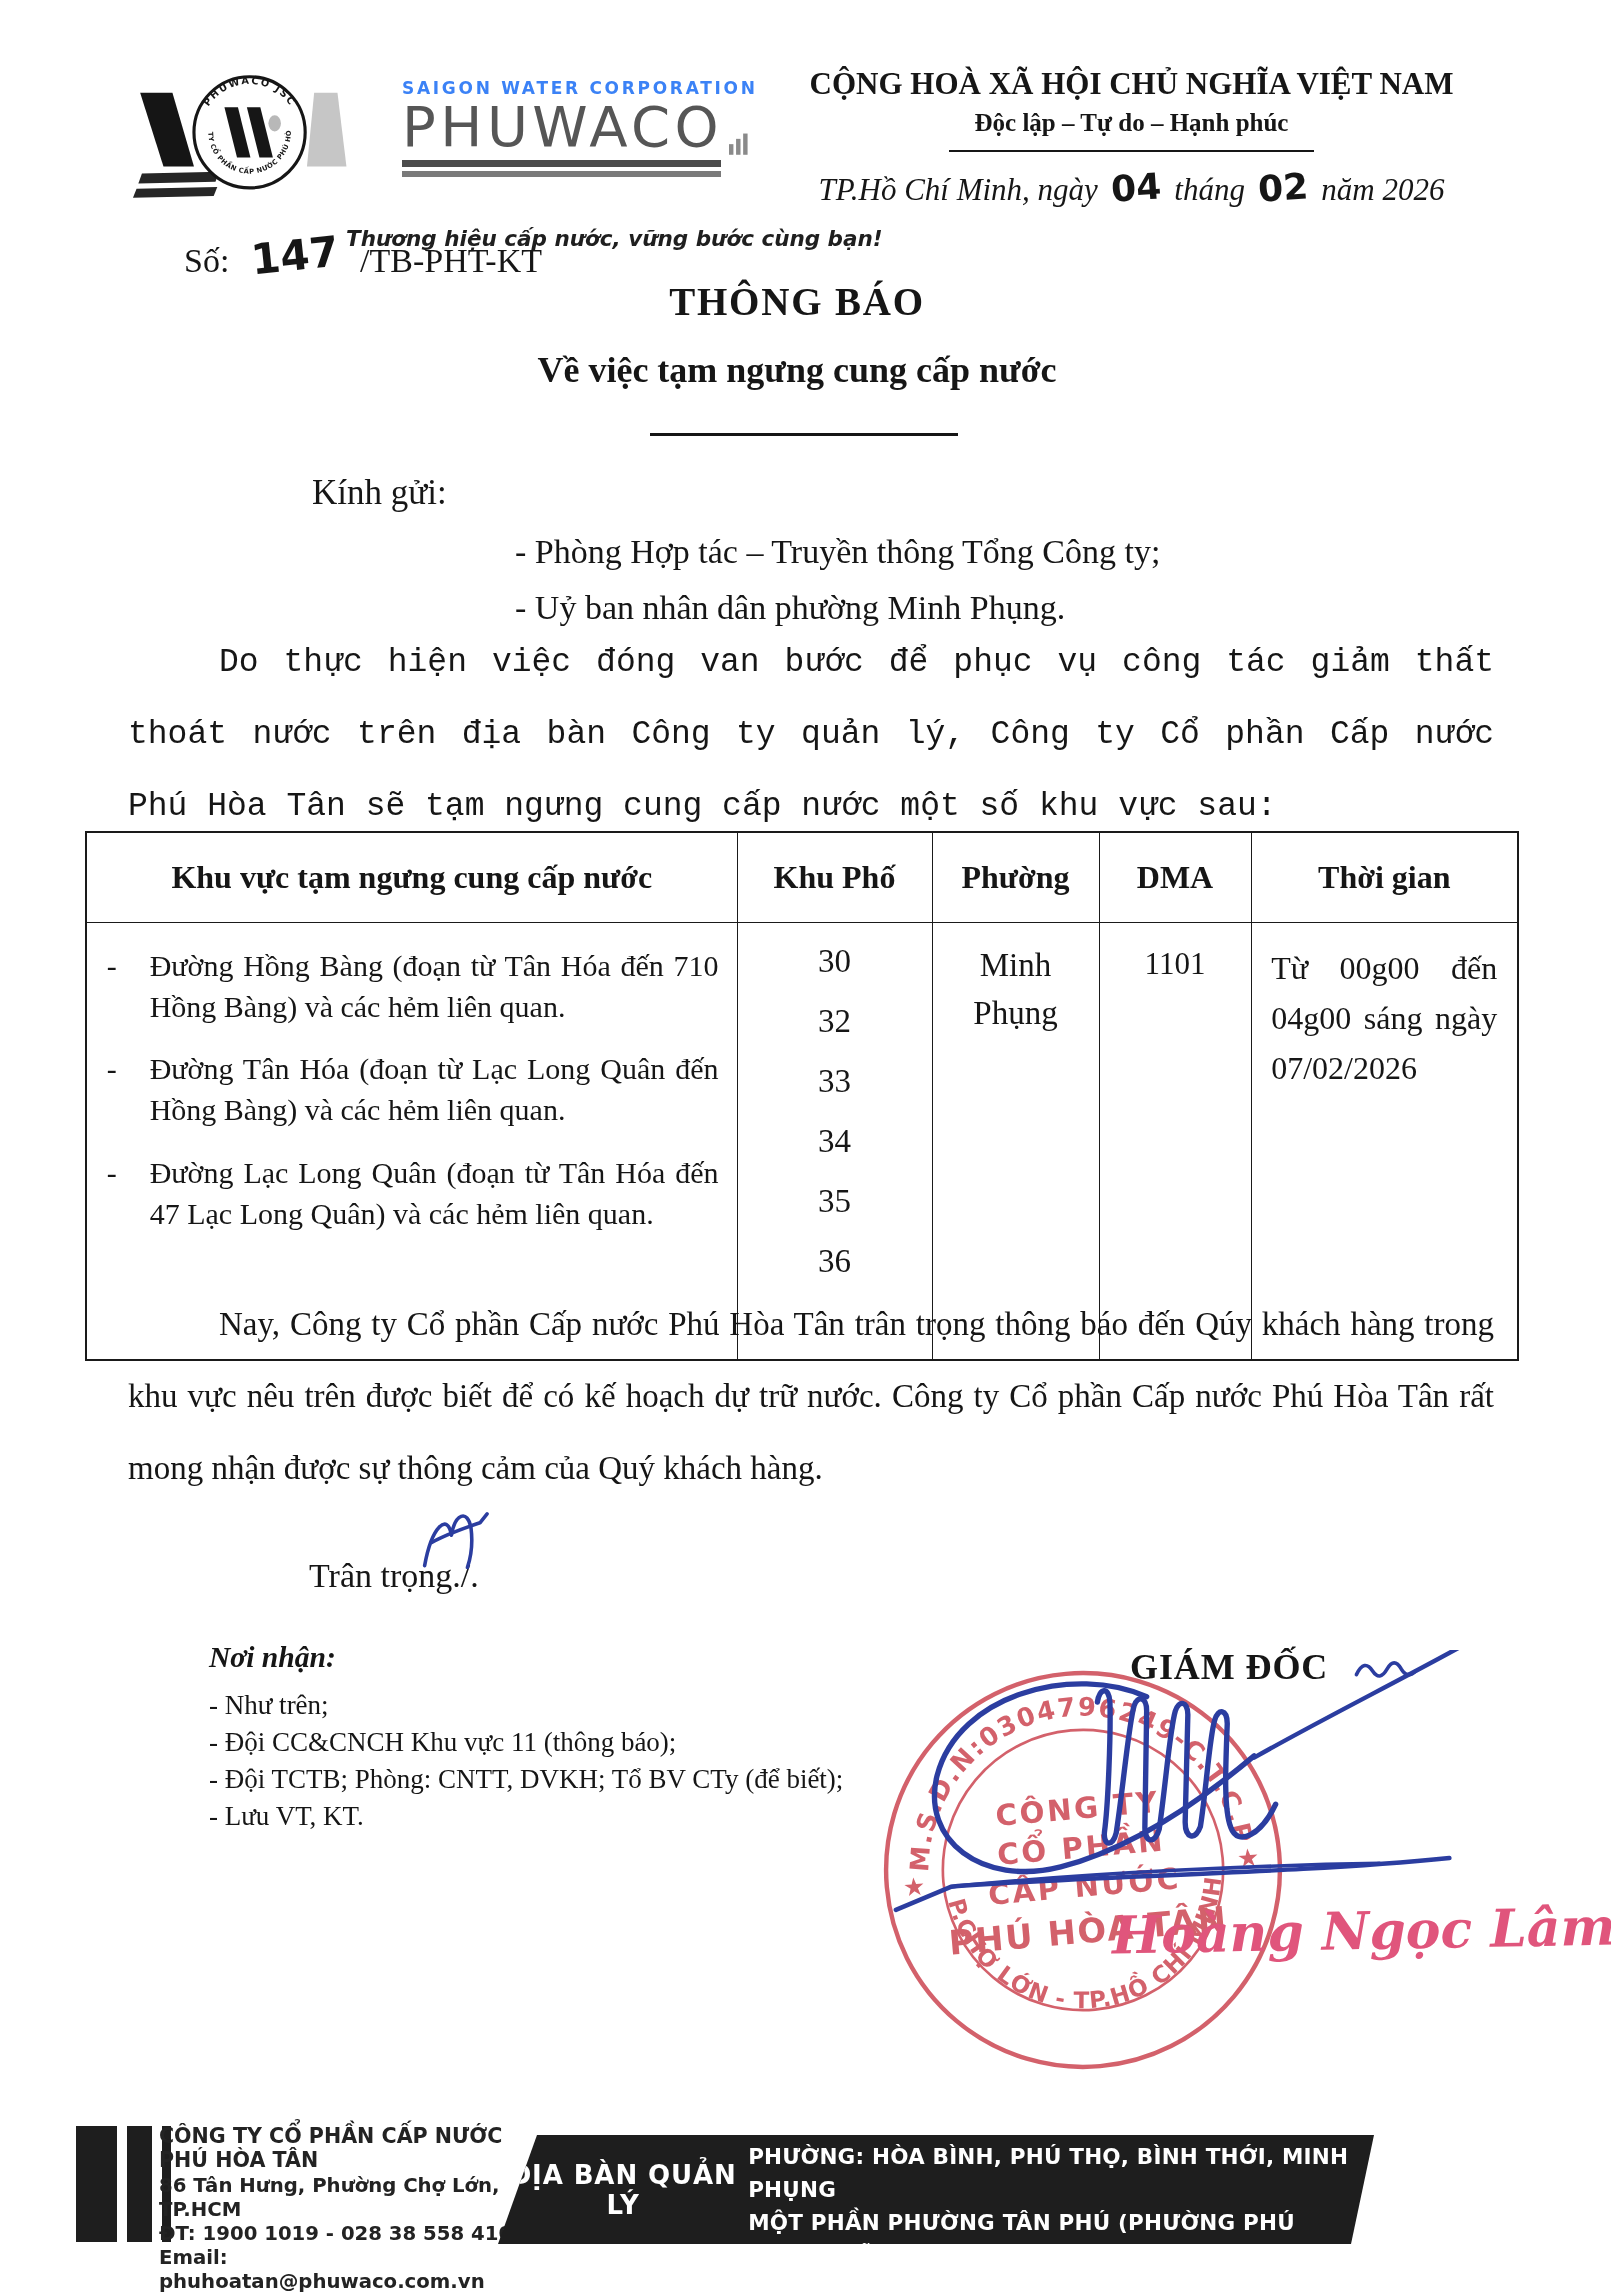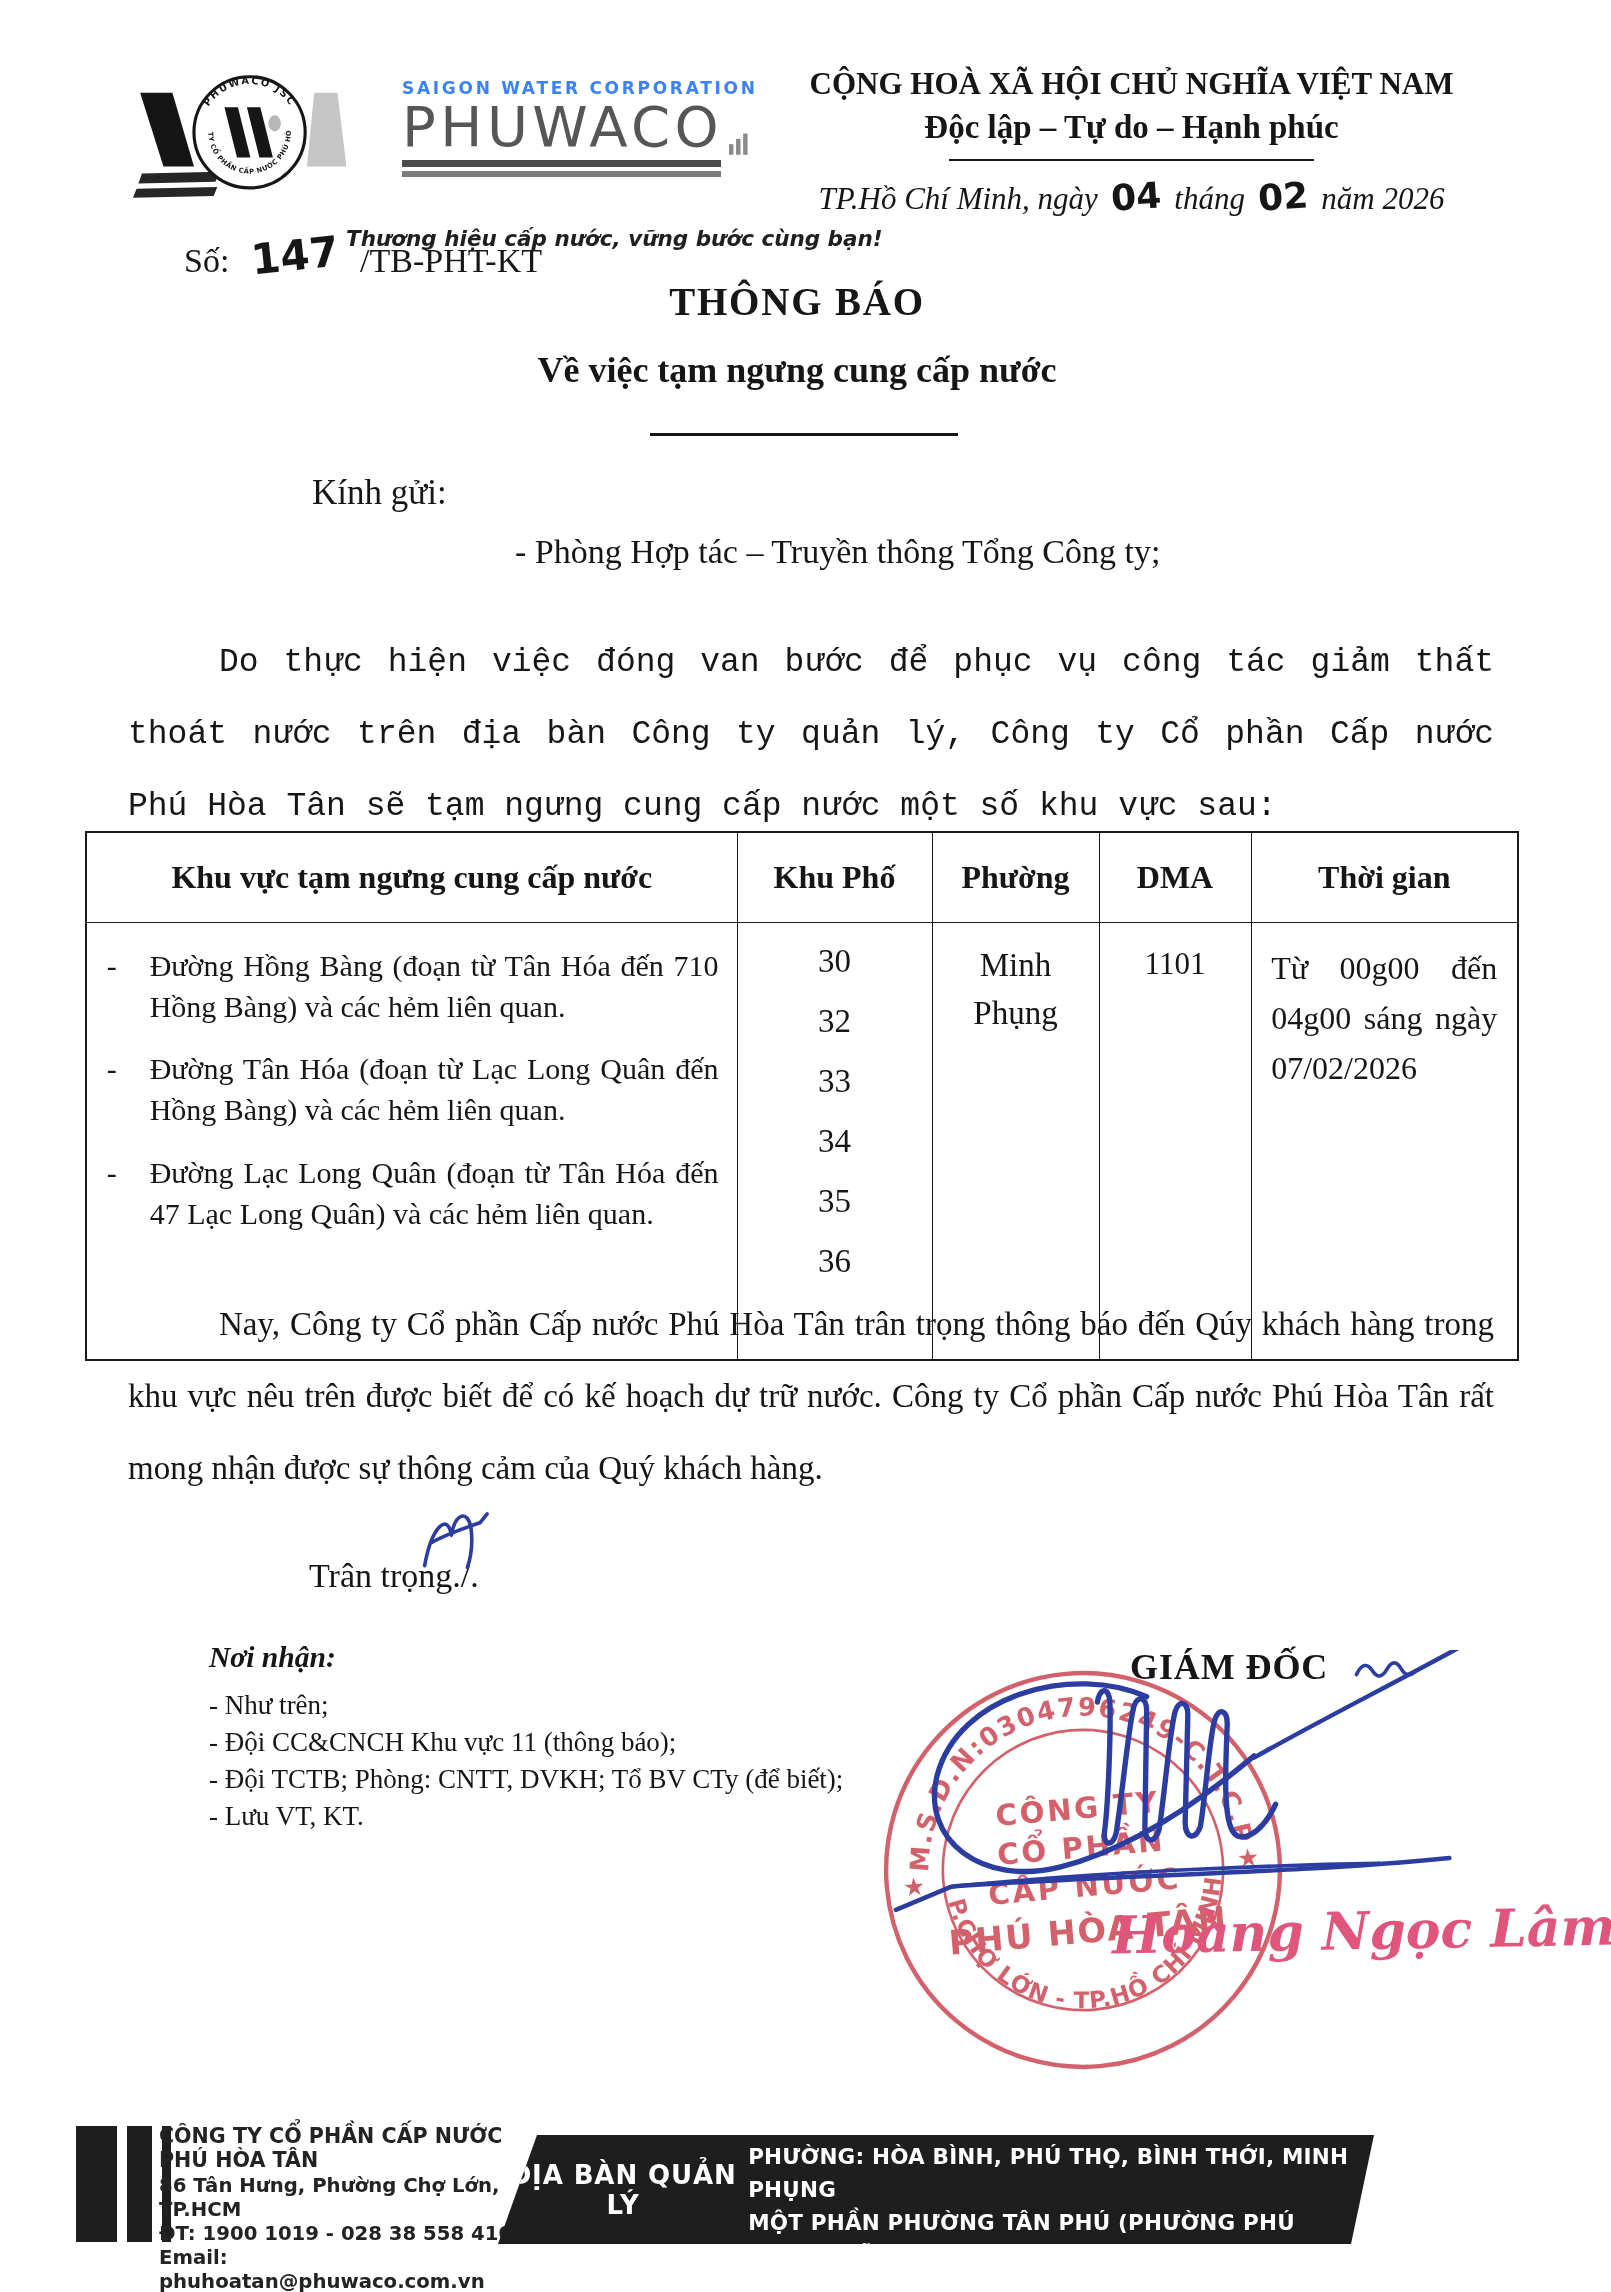--- a/index.html
+++ b/index.html
@@ -21,21 +21,21 @@
   .tagline{position:absolute;left:222px;top:177px;width:421px;
            font-family:"DejaVu Sans",sans-serif;font-style:italic;font-weight:700;
            font-size:21.5px;color:#1f1f1f;white-space:nowrap;}
 
   .seal-arc-top{font-family:"DejaVu Sans",sans-serif;font-size:11px;font-weight:700;letter-spacing:2px;fill:#161616;}
   .seal-arc-bot{font-family:"DejaVu Sans",sans-serif;font-size:7.5px;font-weight:700;letter-spacing:.5px;fill:#161616;}
 
   
   .national{position:absolute;left:800px;top:66px;width:663px;text-align:center;}
   .nat-line1{font-size:31px;font-weight:700;white-space:nowrap;}
-  .nat-line2{font-size:33px;font-weight:700;margin-top:7.2px;}
+  .nat-line2{font-size:25px;font-weight:700;margin-top:7.2px;}
   .nat-rule{width:365px;height:2.7px;background:#161616;margin:12.5px auto 0 auto;}
   .date-line{margin-top:14.3px;font-style:italic;font-size:31px;white-space:nowrap;}
   .hand{font-family:"DejaVu Sans",sans-serif;font-style:normal;font-weight:700;
         display:inline-block;transform:rotate(-4deg);}
   .date-line .hand{font-size:36px;margin:0 5.4px;}
 
   
   .doc-no{position:absolute;left:184px;top:231px;font-size:34px;display:flex;align-items:flex-end;gap:12.5px;}
   .doc-no .hand{font-size:42px;transform:rotate(-6deg);margin:0 9px;}
 
@@ -162,20 +162,21 @@
     <span>/TB-PHT-KT</span>
   </div>
 
   <div class="title-main">THÔNG BÁO</div>
   <div class="title-sub">Về việc tạm ngưng cung cấp nước</div>
   <div class="title-rule"></div>
 
   <div class="kinh-gui">Kính gửi:</div>
   <div class="recipient-list">
     <div>- Phòng Hợp tác – Truyền thông Tổng Công ty;</div>
+    <div>- Uỷ ban nhân dân phường Minh Phụng.</div>
   </div>
 
   <div class="para para-intro">Do thực hiện việc đóng van bước để phục vụ công tác giảm thất thoát nước trên địa bàn Công ty quản lý, Công ty Cổ phần Cấp nước Phú Hòa Tân sẽ tạm ngưng cung cấp nước một số khu vực sau:</div>
 
   <table class="water-table">
     <colgroup>
         <col style="width:651px">
         <col style="width:195px">
         <col style="width:167px">
         <col style="width:152px">

